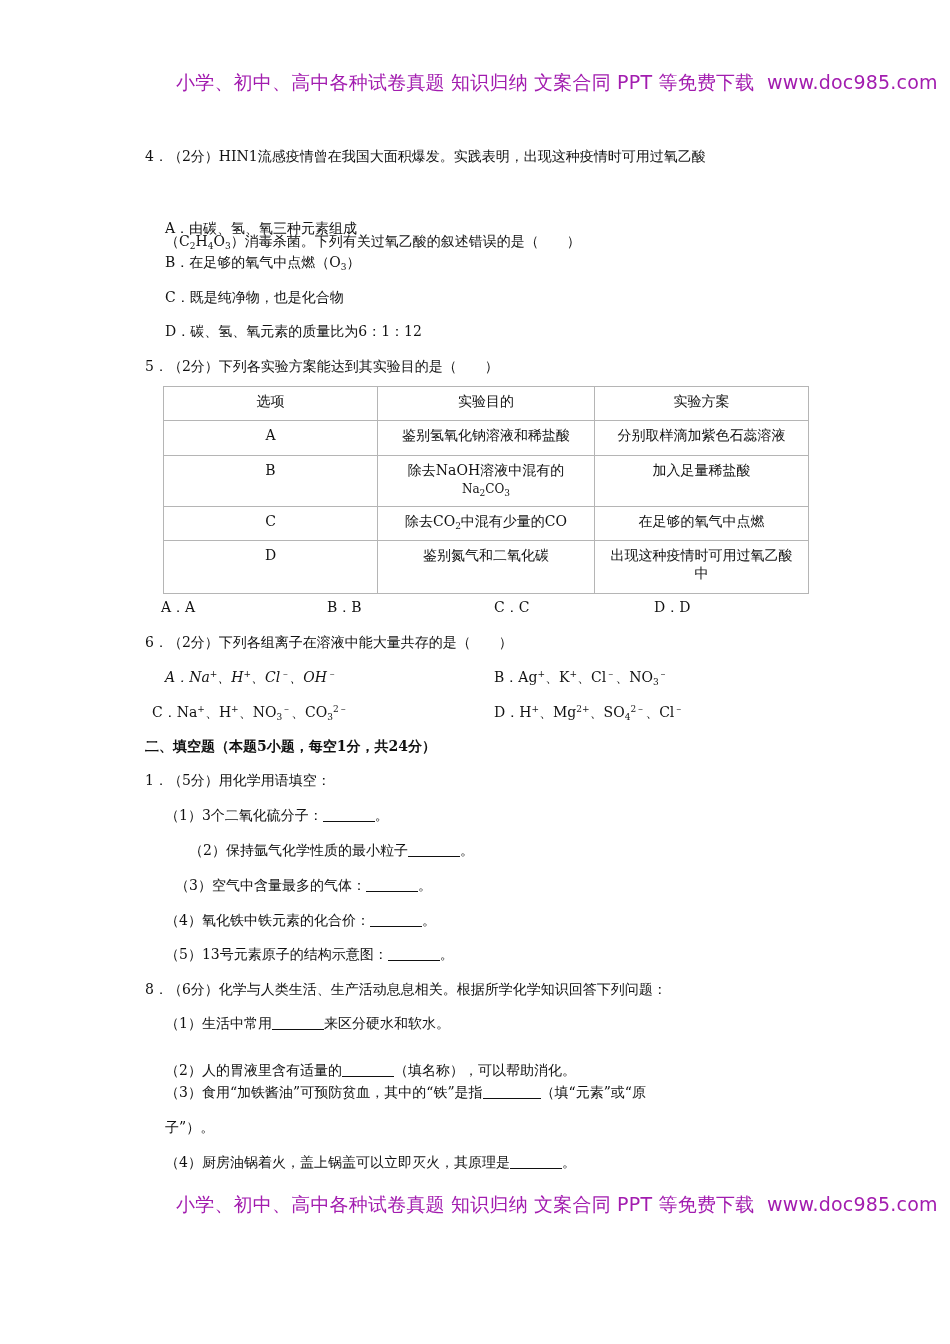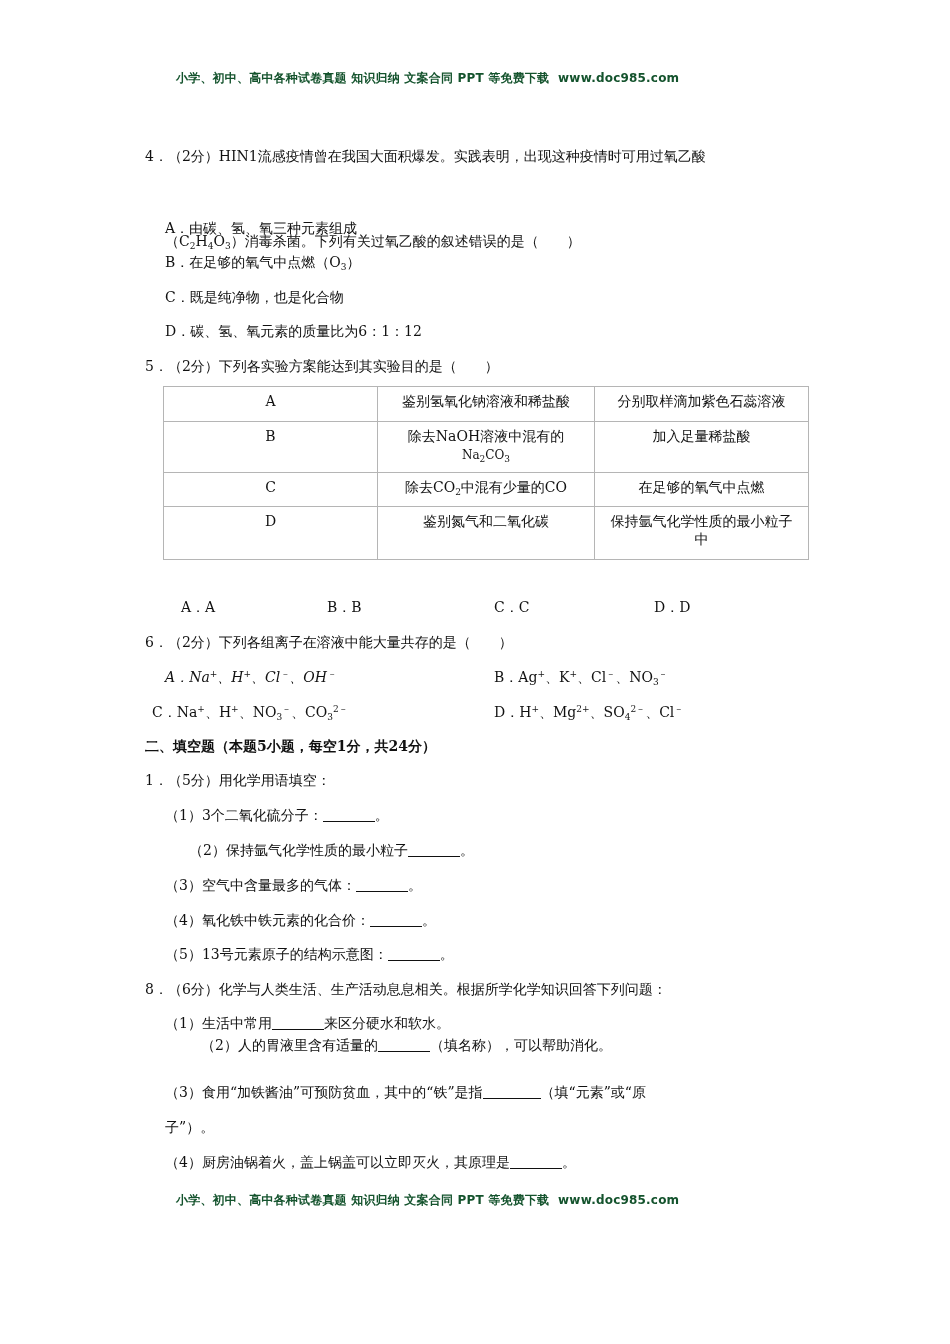--- a/index.html
+++ b/index.html
@@ -1,19 +1,19 @@
 <!DOCTYPE html>
 <html><head>
 <meta charset="utf-8">
 <style>
   html, body { margin: 0; padding: 0; background: #ffffff; }
   body { width: 950px; height: 1344px; position: relative; overflow: hidden;
          font-family: "DejaVu Serif", "Liberation Serif", serif; color: #111; }
   .abs { position: absolute; white-space: nowrap; }
-  .hdr { font-family: "DejaVu Sans", "Liberation Sans", sans-serif; font-size: 12px; color: #14532d; letter-spacing: 0.2px; font-weight: bold; }
+  .hdr { font-family: "DejaVu Sans", "Liberation Sans", sans-serif; font-size: 19px; color: #a21caf; letter-spacing: 0.2px; }
   .line { font-size: 14px; line-height: 18px; }
   .bold { font-weight: bold; }
   sub, sup { font-size: 9px; line-height: 0; }
   sub { vertical-align: -3px; }
   sup { vertical-align: 5px; }
   .blank { display: inline-block; width: 52px; border-bottom: 1px solid #111; height: 14px; vertical-align: -2px; }
   table.exp { position: absolute; left: 163px; top: 386px; width: 646px; border-collapse: collapse; font-size: 14px; }
   table.exp td { border: 1px solid #b5b5b5; text-align: center; vertical-align: top; padding: 5px 4px 0 4px; line-height: 18px; }
   table.exp td.c1 { width: 205px; }
   table.exp td.c2 { width: 208px; }
@@ -33,20 +33,25 @@
 <div class="abs line" style="left:165px; top:253px;">
   <span>B．在足够的氧气中点燃（O</span><sub>3</sub><span>）</span>
 </div>
 <div class="abs line" style="left:165px; top:288px;">C．既是纯净物，也是化合物</div>
 <div class="abs line" style="left:165px; top:322px;">D．碳、氢、氧元素的质量比为6：1：12</div>
 
 <div class="abs line" style="left:145px; top:357px;">5．（2分）下列各实验方案能达到其实验目的是（　　）</div>
 
 <table class="exp">
   <tbody>
+      <tr style="height:34px;">
+    <td class="c1">选项</td>
+    <td class="c2">实验目的</td>
+    <td>实验方案</td>
+  </tr>
   <tr style="height:35px;">
     <td class="c1">A</td>
     <td class="c2">鉴别氢氧化钠溶液和稀盐酸</td>
     <td>分别取样滴加紫色石蕊溶液</td>
   </tr>
   <tr style="height:51px;">
     <td class="c1">B</td>
     <td class="c2">
       <span>除去NaOH溶液中混有的</span><br>
       <span style="font-size:12px;"><span>Na</span><sub>2</sub><span>CO</span><sub>3</sub></span>
@@ -57,49 +62,49 @@
     <td class="c1">C</td>
     <td class="c2">
       <span>除去CO</span><sub>2</sub><span>中混有少量的CO</span>
     </td>
     <td>在足够的氧气中点燃</td>
   </tr>
   <tr style="height:53px;">
     <td class="c1">D</td>
     <td class="c2">鉴别氮气和二氧化碳</td>
     <td>
-      <span>保持氩气化学性质的最小粒子</span><br>
+      <span>出现这种疫情时可用过氧乙酸</span><br>
       <span>中</span>
     </td>
   </tr>
 </tbody>
   </table>
 
-<div class="abs line" style="left:181px; top:598px;">A．A</div>
+<div class="abs line" style="left:161px; top:598px;">A．A</div>
 <div class="abs line" style="left:327px; top:598px;">B．B</div>
 <div class="abs line" style="left:494px; top:598px;">C．C</div>
 <div class="abs line" style="left:654px; top:598px;">D．D</div>
 
 <div class="abs line" style="left:145px; top:633px;">6．（2分）下列各组离子在溶液中能大量共存的是（　　）</div>
 <div class="abs line ions" style="left:165px; top:668px;font-style:italic;"><span>A．</span><span>Na<sup>+</sup></span>、<span>H<sup>+</sup></span>、<span>Cl<sup>－</sup></span>、<span>OH<sup>－</sup></span></div>
 <div class="abs line ions" style="left:494px; top:668px;"><span>B．</span><span>Ag<sup>+</sup></span>、<span>K<sup>+</sup></span>、<span>Cl<sup>－</sup></span>、<span>NO<sub>3</sub><sup>－</sup></span></div>
 <div class="abs line ions" style="left:152px; top:703px;"><span>C．</span><span>Na<sup>+</sup></span>、<span>H<sup>+</sup></span>、<span>NO<sub>3</sub><sup>－</sup></span>、<span>CO<sub>3</sub><sup>2－</sup></span></div>
 <div class="abs line ions" style="left:494px; top:703px;"><span>D．</span><span>H<sup>+</sup></span>、<span>Mg<sup>2+</sup></span>、<span>SO<sub>4</sub><sup>2－</sup></span>、<span>Cl<sup>－</sup></span></div>
 
 <div class="abs line bold" style="left:145px; top:737px;">二、填空题（本题5小题，每空1分，共24分）</div>
 
 <div class="abs line" style="left:145px; top:771px;">1．（5分）用化学用语填空：</div>
 <div class="abs line" style="left:165px; top:806px;"><span>（1）3个二氧化硫分子：</span><span class="blank"></span><span>。</span></div>
 <div class="abs line" style="left:165px; top:841px;margin-left:24px;"><span>（2）保持氩气化学性质的最小粒子</span><span class="blank"></span><span>。</span></div>
-<div class="abs line" style="left:165px; top:876px;"><span>（3）空气中含量最多的气体：</span><span class="blank"></span><span>。</span></div>
+<div class="abs line" style="left:175px; top:876px;"><span>（3）空气中含量最多的气体：</span><span class="blank"></span><span>。</span></div>
 <div class="abs line" style="left:165px; top:911px;"><span>（4）氧化铁中铁元素的化合价：</span><span class="blank"></span><span>。</span></div>
 <div class="abs line" style="left:165px; top:945px;"><span>（5）13号元素原子的结构示意图：</span><span class="blank"></span><span>。</span></div>
 
 <div class="abs line" style="left:145px; top:980px;">8．（6分）化学与人类生活、生产活动息息相关。根据所学化学知识回答下列问题：</div>
 <div class="abs line" style="left:165px; top:1014px;"><span>（1）生活中常用</span><span class="blank"></span><span>来区分硬水和软水。</span></div>
-<div class="abs line" style="left:165px; top:1036px;margin-left:36px;"><span>（2）人的胃液里含有适量的</span><span class="blank"></span><span>（填名称），可以帮助消化。</span></div>
+<div class="abs line" style="left:165px; top:1061px;"><span>（2）人的胃液里含有适量的</span><span class="blank"></span><span>（填名称），可以帮助消化。</span></div>
 <div class="abs line" style="left:165px; top:1083px;"><span>（3）食用“加铁酱油”可预防贫血，其中的“铁”是指</span><span class="blank" style="width:58px;"></span><span>（填“元素”或“原</span></div>
 <div class="abs line" style="left:165px; top:1118px;">子”）。</div>
 <div class="abs line" style="left:165px; top:1153px;"><span>（4）厨房油锅着火，盖上锅盖可以立即灭火，其原理是</span><span class="blank"></span><span>。</span></div>
 
 <div class="abs hdr" style="left:176px; top:1192px;">
   <span>小学、初中、高中各种试卷真题 知识归纳 文案合同 PPT 等免费下载</span>&nbsp;&nbsp;<span>www.doc985.com</span>
 </div>
 
 </body></html>

